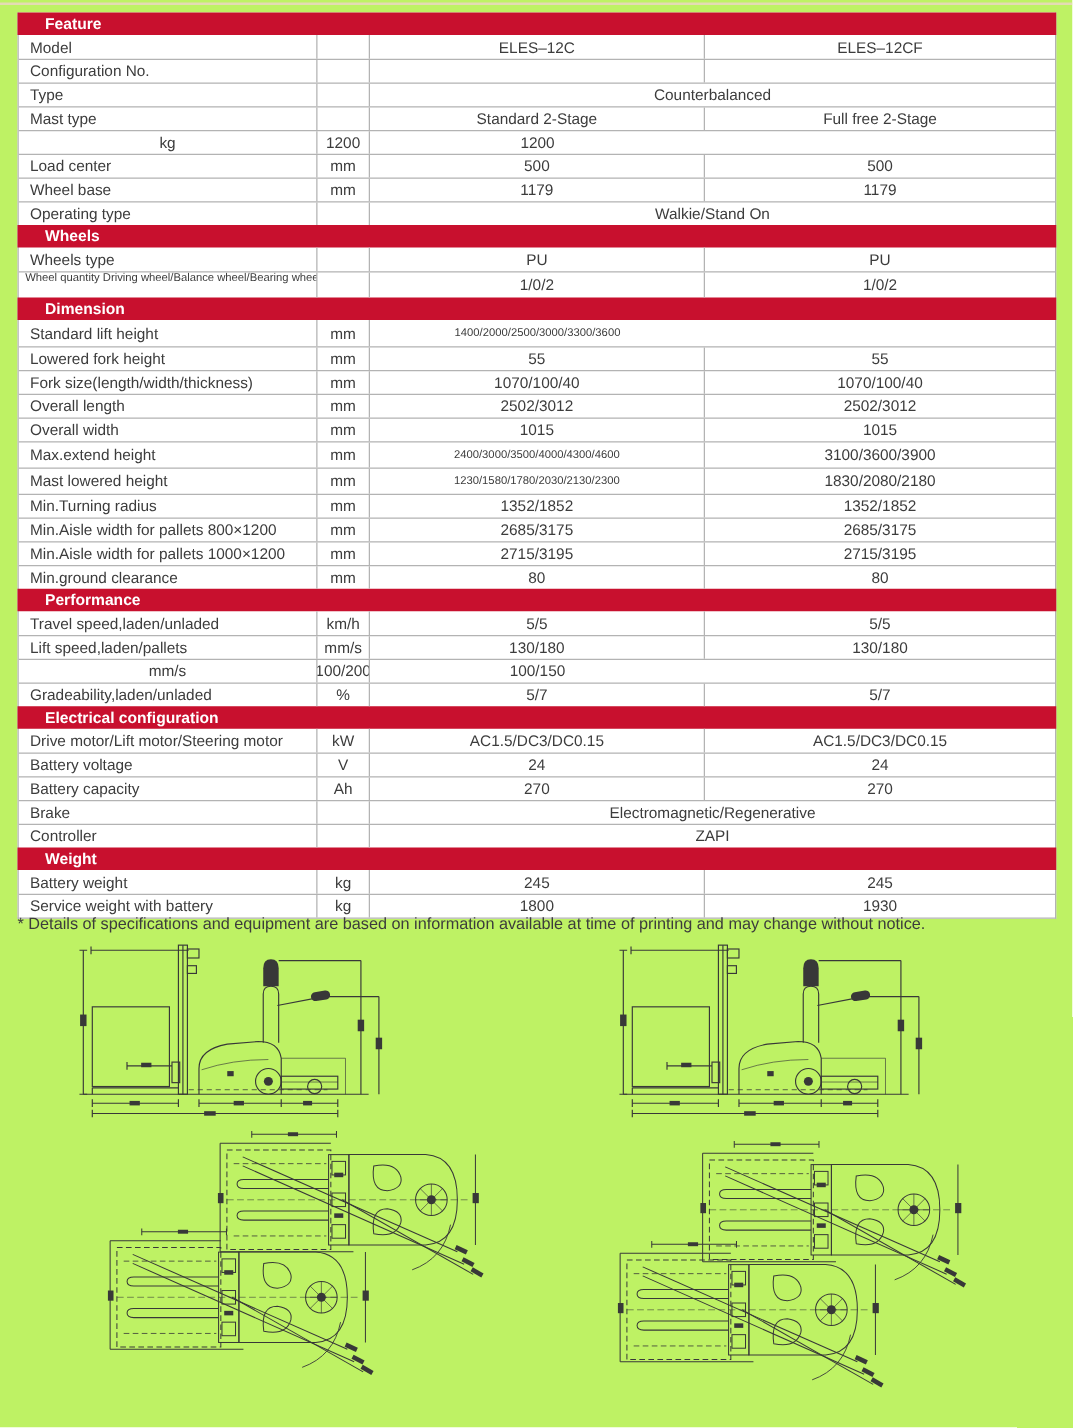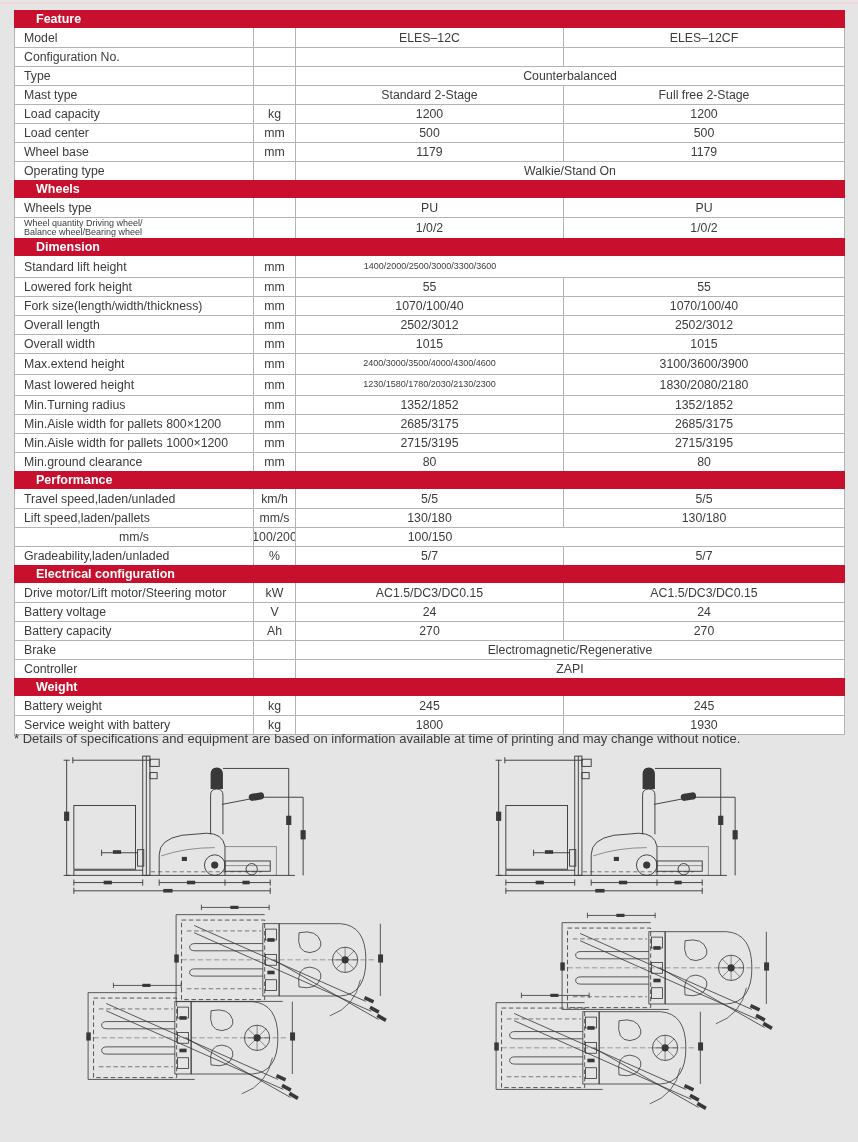--- a/index.html
+++ b/index.html
@@ -1,18 +1,18 @@
 <!DOCTYPE html>
 <html style="--accent: #C8102E;"><head>
 <meta charset="utf-8">
 <style>
   * { margin:0; padding:0; box-sizing:border-box; }
   html,body { background:#ffffff; }
   .page {
-    position:relative; width:858px; height:1142px; background:#e5e5e5;
+    position:relative; width:858px; height:1142px; background:#bef264;
     font-family:"Liberation Sans", sans-serif; color:#3c3c3c; overflow:hidden;
   }
   .top-hairline {
     position:absolute; left:0; top:2px; width:858px; height:2px;
     background:#f4d2d6; opacity:.7;
   }
   .spec-table {
     position:absolute; left:14px; top:10px; width:831px;
     border-left:1px solid #b3b3b3; border-right:1px solid #b3b3b3;
     border-bottom:1px solid #b3b3b3; background:#fff;
@@ -28,21 +28,21 @@
   }
   .row.tall { height:21px; }
   .row:first-child, .section-bar + .row { border-top:none; }
   .cell {
     display:flex; align-items:center; justify-content:center;
     border-right:1px solid #b3b3b3; font-size:12.3px; color:#3c3c3c;
     overflow:hidden; white-space:nowrap; height:100%;
   }
   .cell:last-child { border-right:none; }
   .c-label { justify-content:flex-start; padding-left:9px; }
-  .c-label.two-line { flex-direction:column; align-items:flex-start; justify-content:center;
+  .c-label.two-line { align-items:flex-start; justify-content:center;
     font-size:9px; line-height:9.5px; }
   .v-two { display:flex; flex-direction:row; align-items:center; justify-content:center;
     font-size:9px; line-height:9.5px; }
   .span-cell { grid-column:3 / 5; }
   .footnote {
     position:absolute; left:14px; top:731px; width:830px;
     font-size:13px; color:#3c3c3c;
   }
   .drawings { position:absolute; left:0; top:752px; width:858px; height:390px; }
   .drawing { position:absolute; }
@@ -83,23 +83,20 @@
       </div>
       <div class="row">
         <div class="cell c-label">
           <span>Mast type</span>
         </div>
         <div class="cell c-unit"></div>
         <div class="cell c-val">Standard 2-Stage</div>
         <div class="cell c-val">Full free 2-Stage</div>
       </div>
       <div class="row">
-        <div class="cell c-label">
-          <span>Load capacity</span>
-        </div>
         <div class="cell c-unit">kg</div>
         <div class="cell c-val">1200</div>
         <div class="cell c-val">1200</div>
       </div>
       <div class="row">
         <div class="cell c-label">
           <span>Load center</span>
         </div>
         <div class="cell c-unit">mm</div>
         <div class="cell c-val">500</div>

